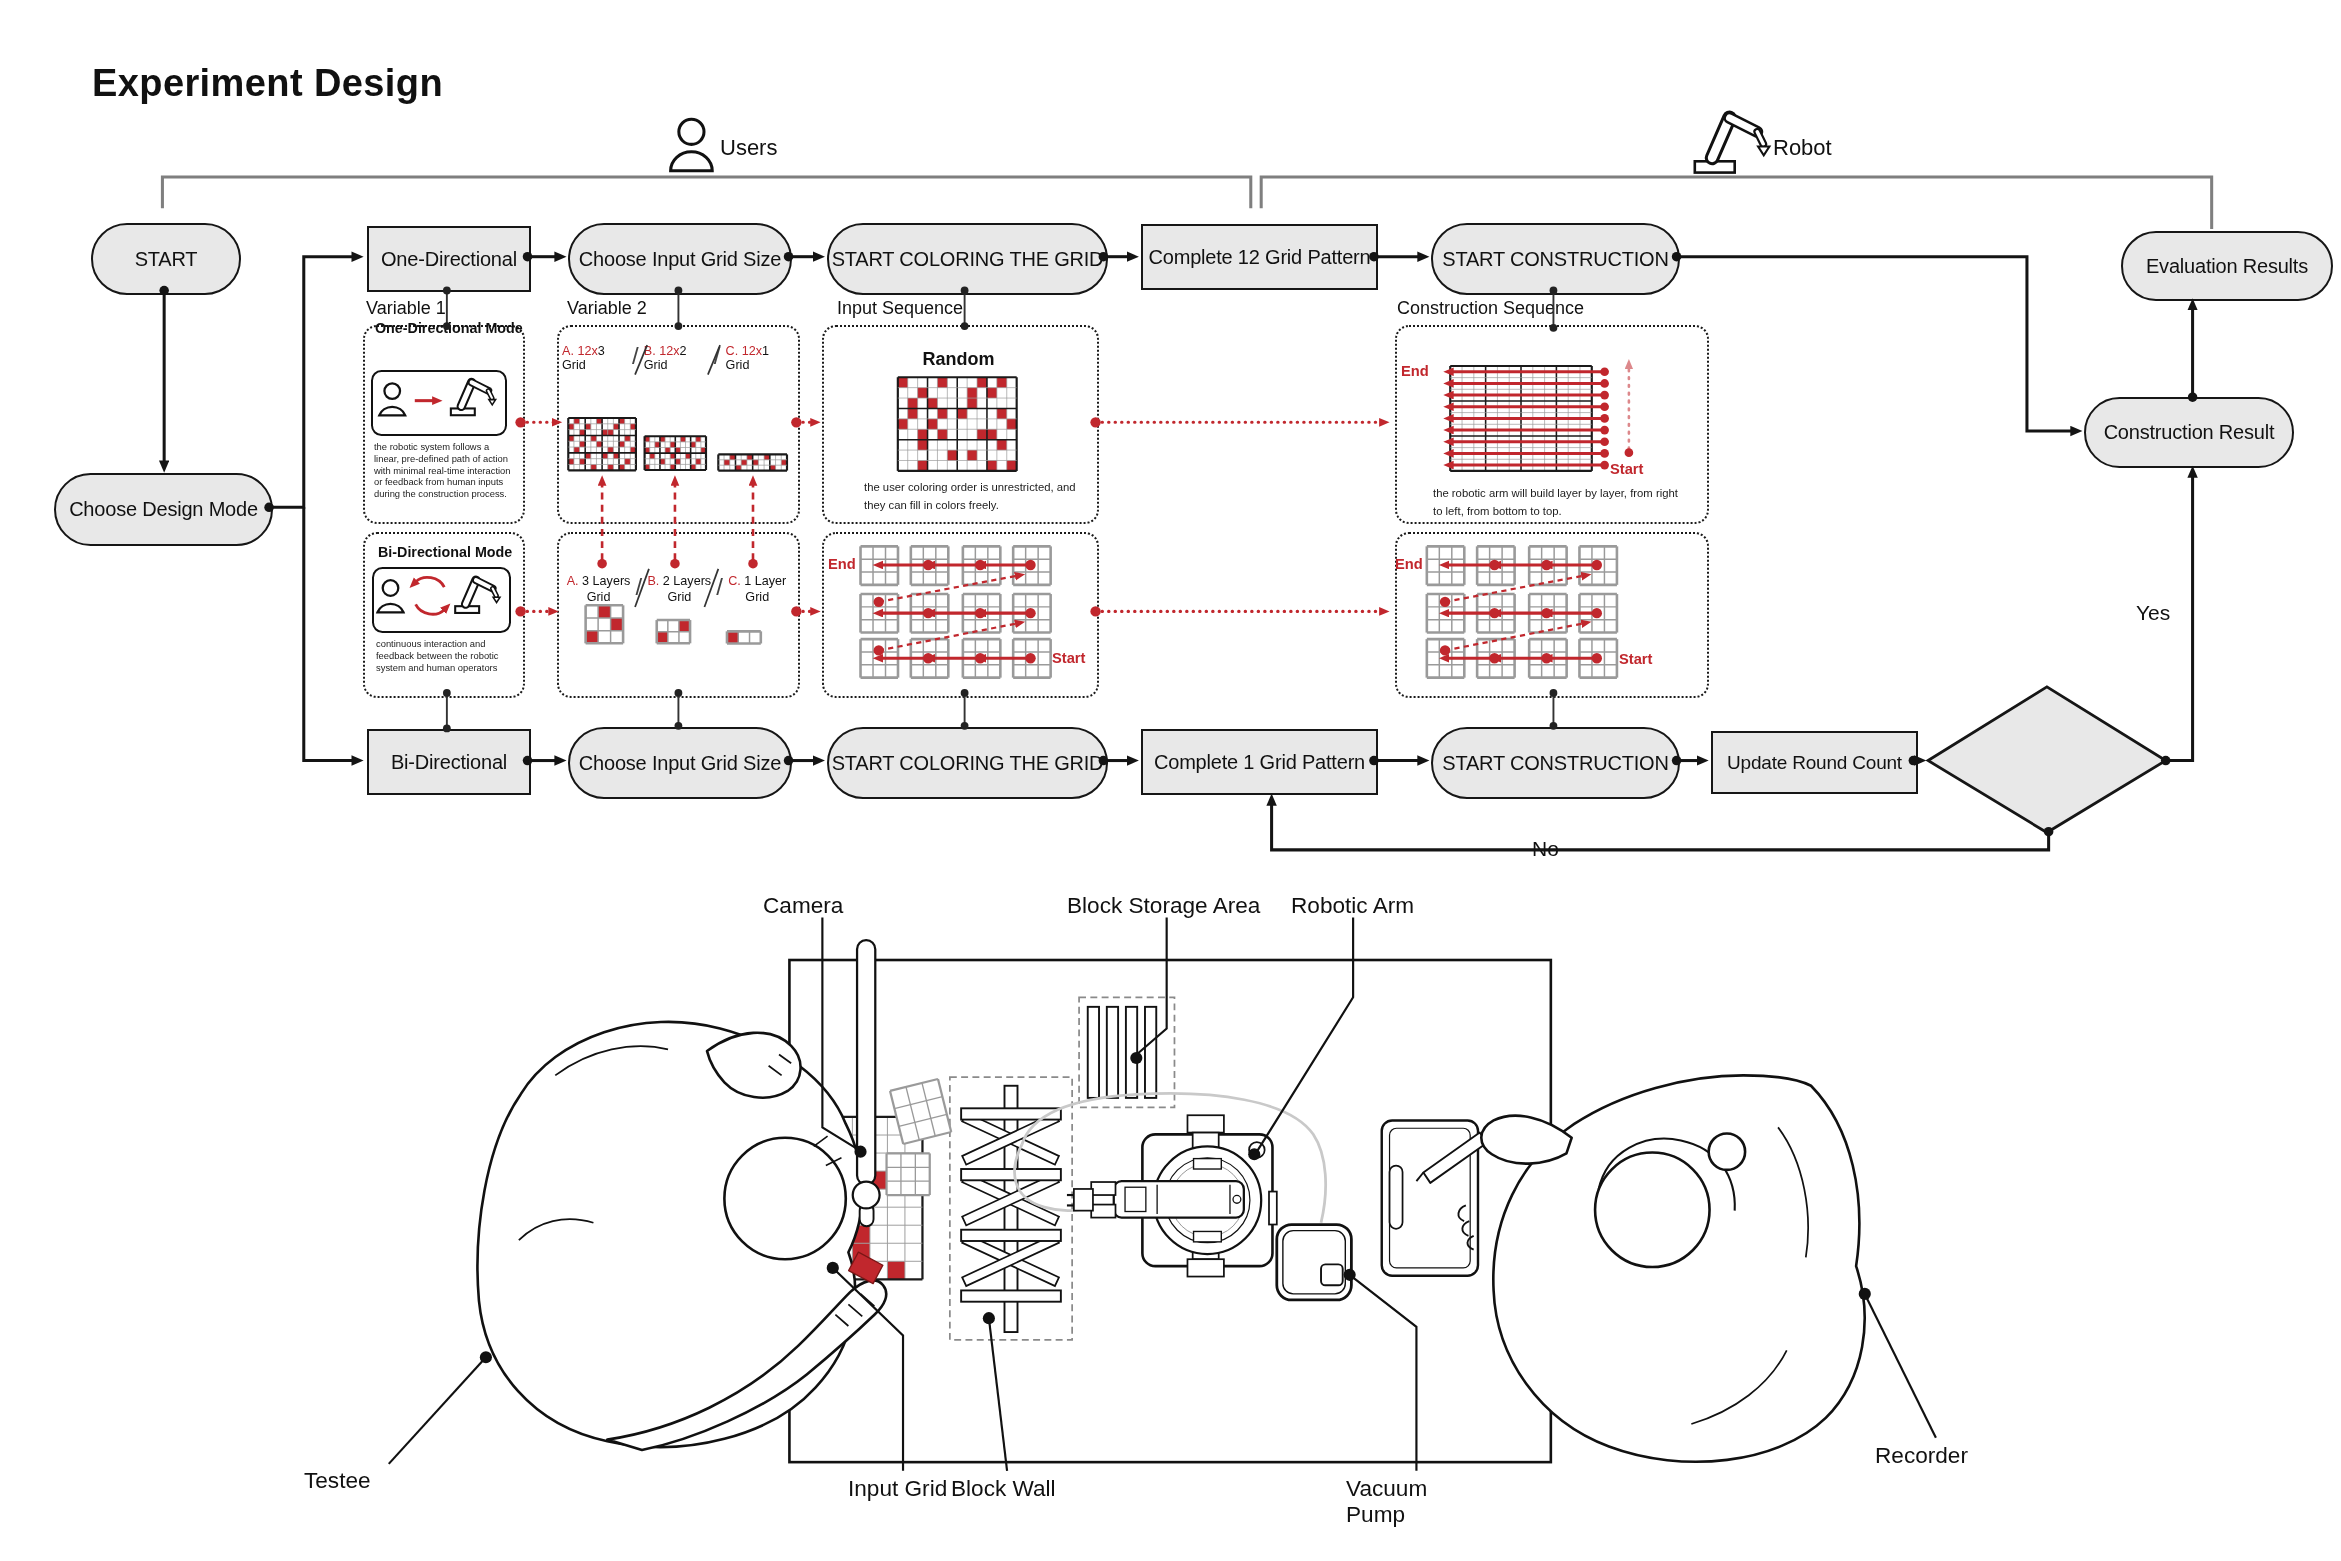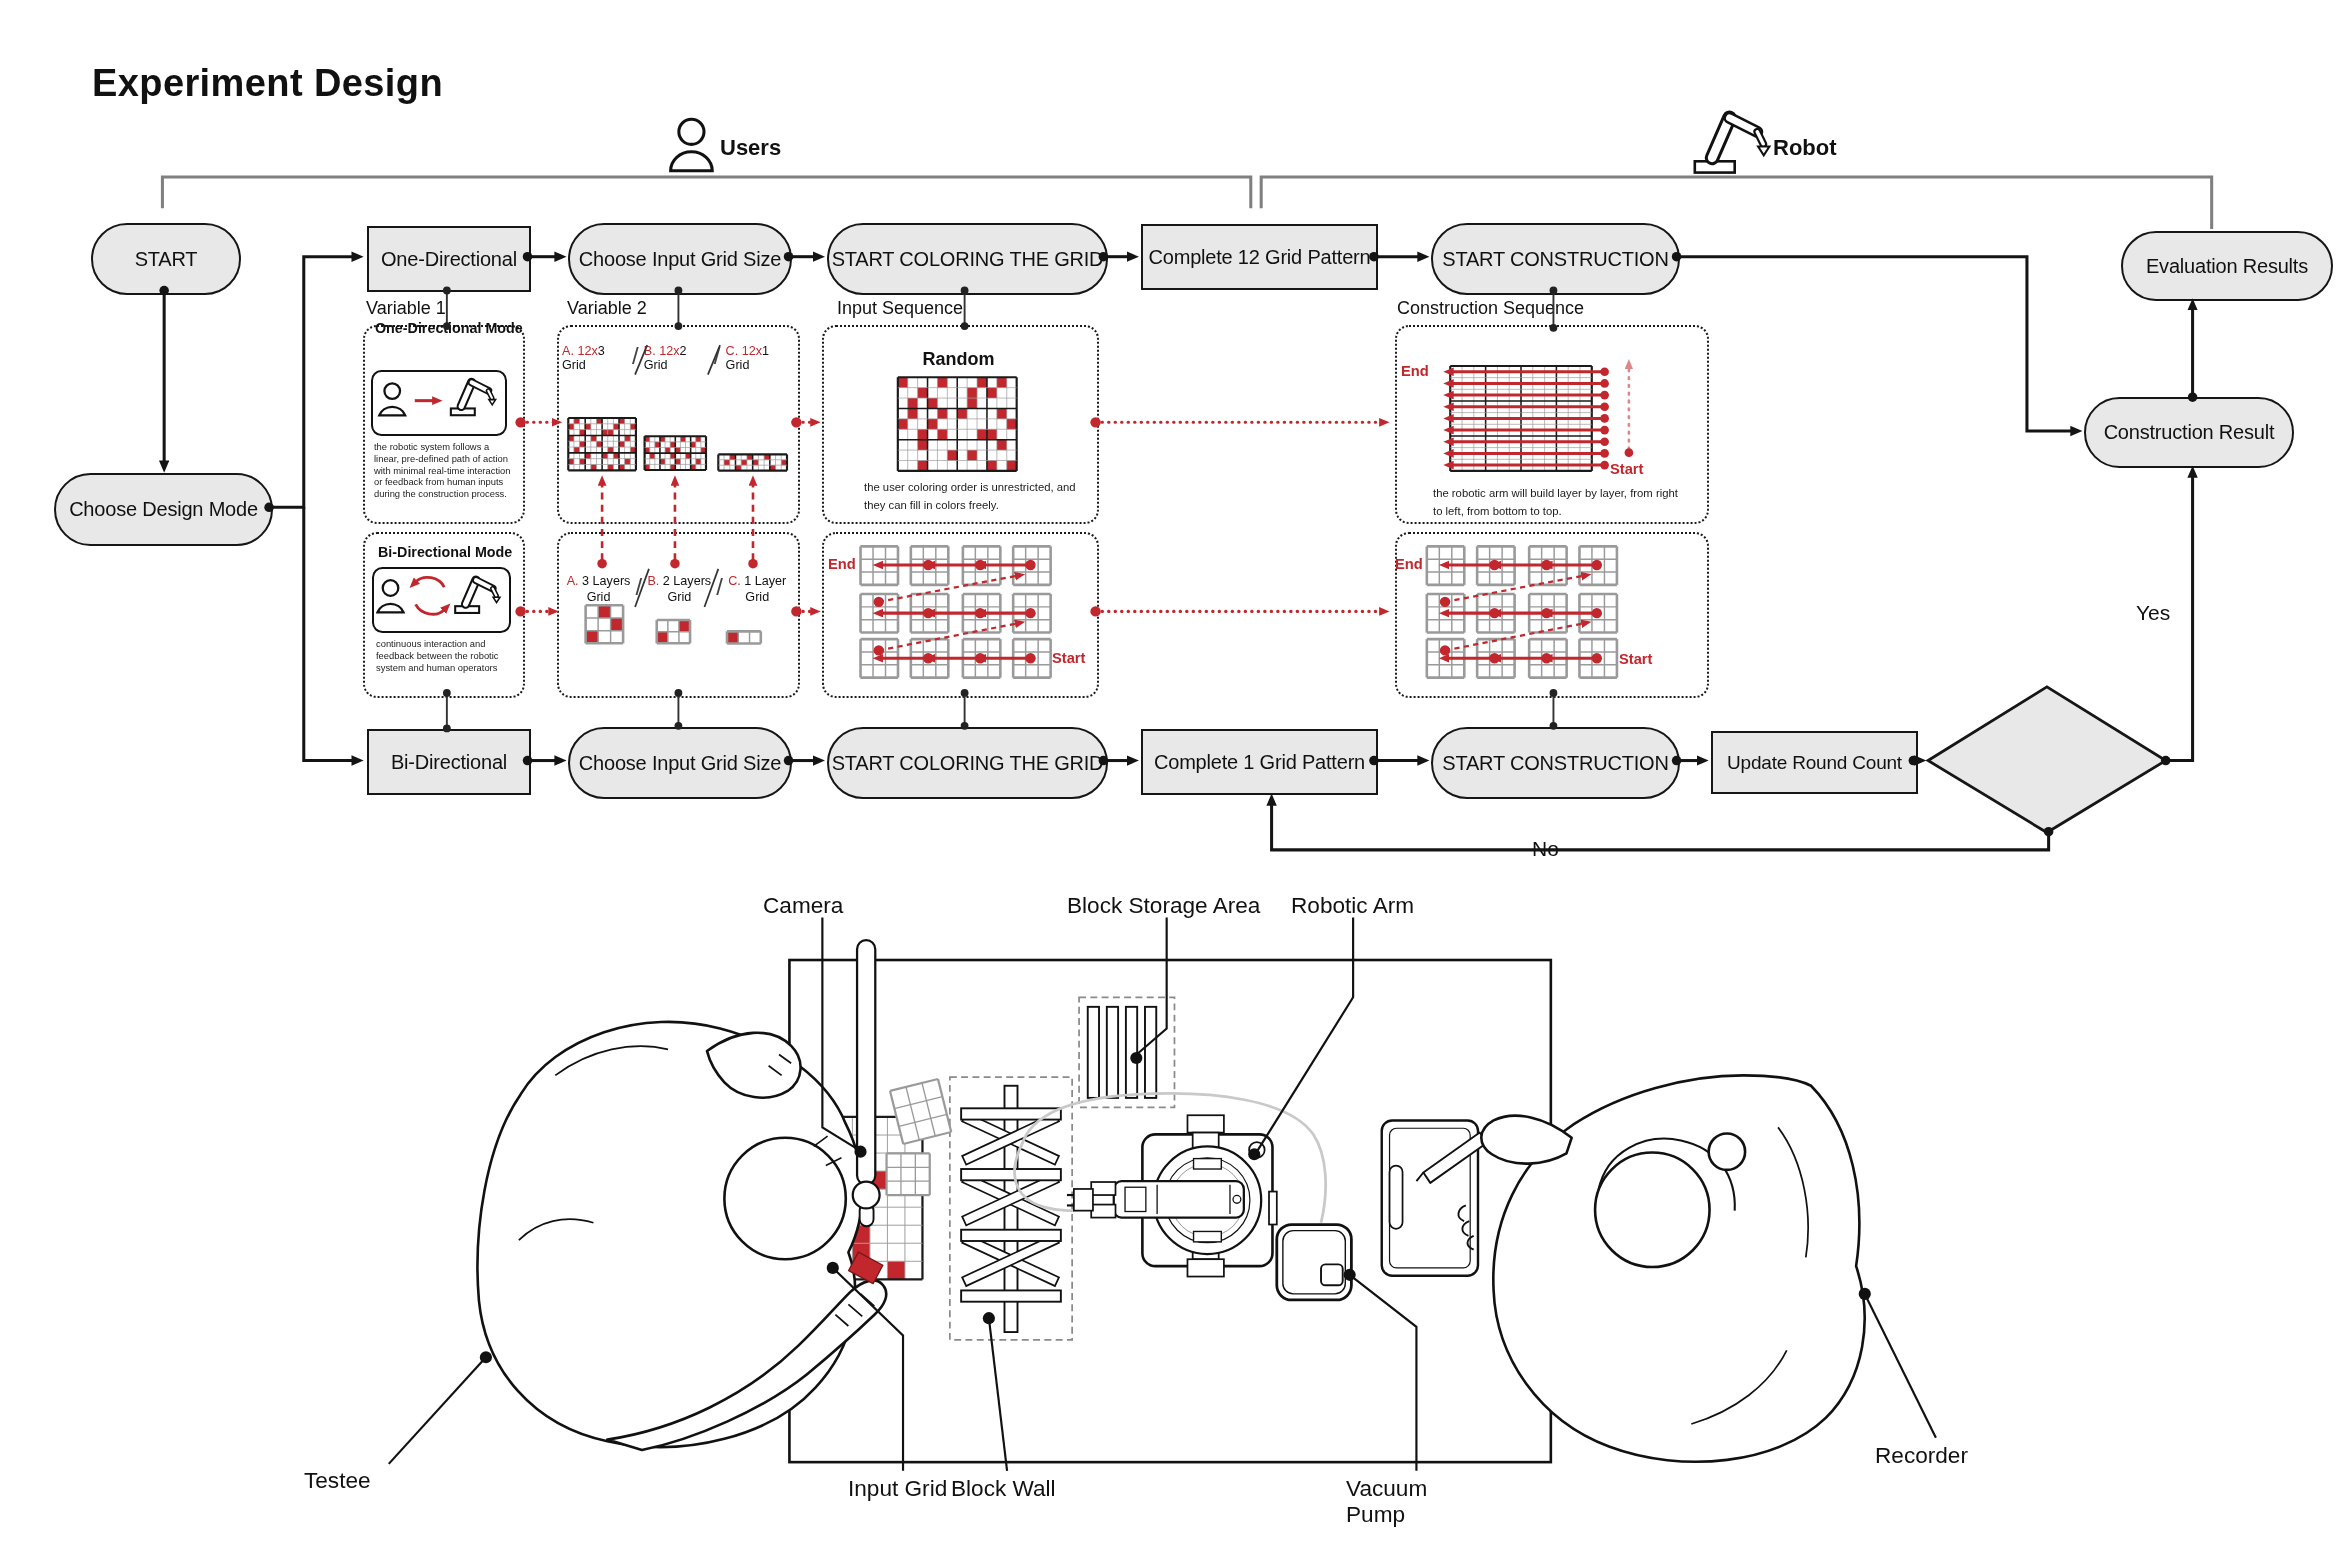--- a/index.html
+++ b/index.html
@@ -5,21 +5,21 @@
   html,body{margin:0;padding:0;background:#fff;}
   #stage{position:relative;width:2342px;height:1561px;background:#fff;overflow:hidden;
          font-family:"Liberation Sans", sans-serif;color:#111;}
   svg.layer{position:absolute;left:0;top:0;pointer-events:none;}
   .abs{position:absolute;}
   .flowbox{position:absolute;display:flex;align-items:center;justify-content:center;
            background:#e8e8e8;border:2.9px solid #161616;font-size:20px;line-height:1.05;
            text-align:center;letter-spacing:-0.2px;}
   .stadium{border-radius:38px;border-width:2.4px;}
   .page-title{font-size:38px;font-weight:700;letter-spacing:0.4px;}
-  .actor-label{font-size:22px;font-weight:700;}
+  .actor-label{font-size:22px;font-weight:400;}
   .section-label{font-size:18px;font-weight:400;}
   .panel{position:absolute;border:2.6px dotted #1a1a1a;border-radius:14px;background:transparent;}
   .card-title{font-size:14.3px;font-weight:700;}
   .card-desc{font-size:9.4px;line-height:11.8px;color:#1c1c1c;}
   .inner-rect{position:absolute;border:2.3px solid #111;border-radius:10.4px;}
   .red{color:#c1272d;}
   .red-label{position:absolute;color:#c1272d;font-weight:700;font-size:14.7px;}
   .opt-row{position:absolute;display:flex;align-items:center;justify-content:center;font-size:12.6px;font-weight:500;}
   .opt-slash{font-size:24px;font-weight:300;color:#444;padding:0 5.2px;transform:translateY(-1.7px);}
   .opt2-block{text-align:center;line-height:16.5px;font-size:12.6px;font-weight:500;}

